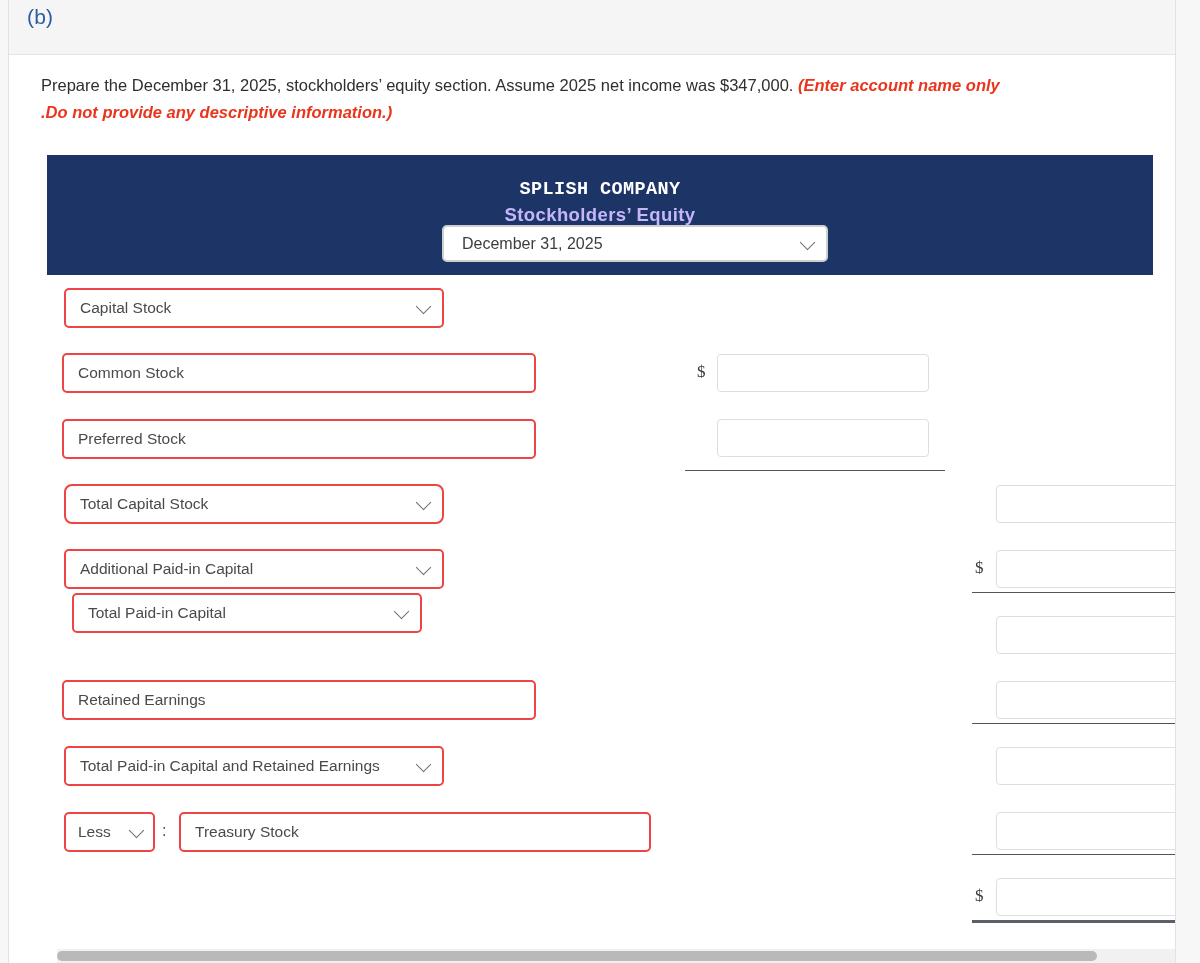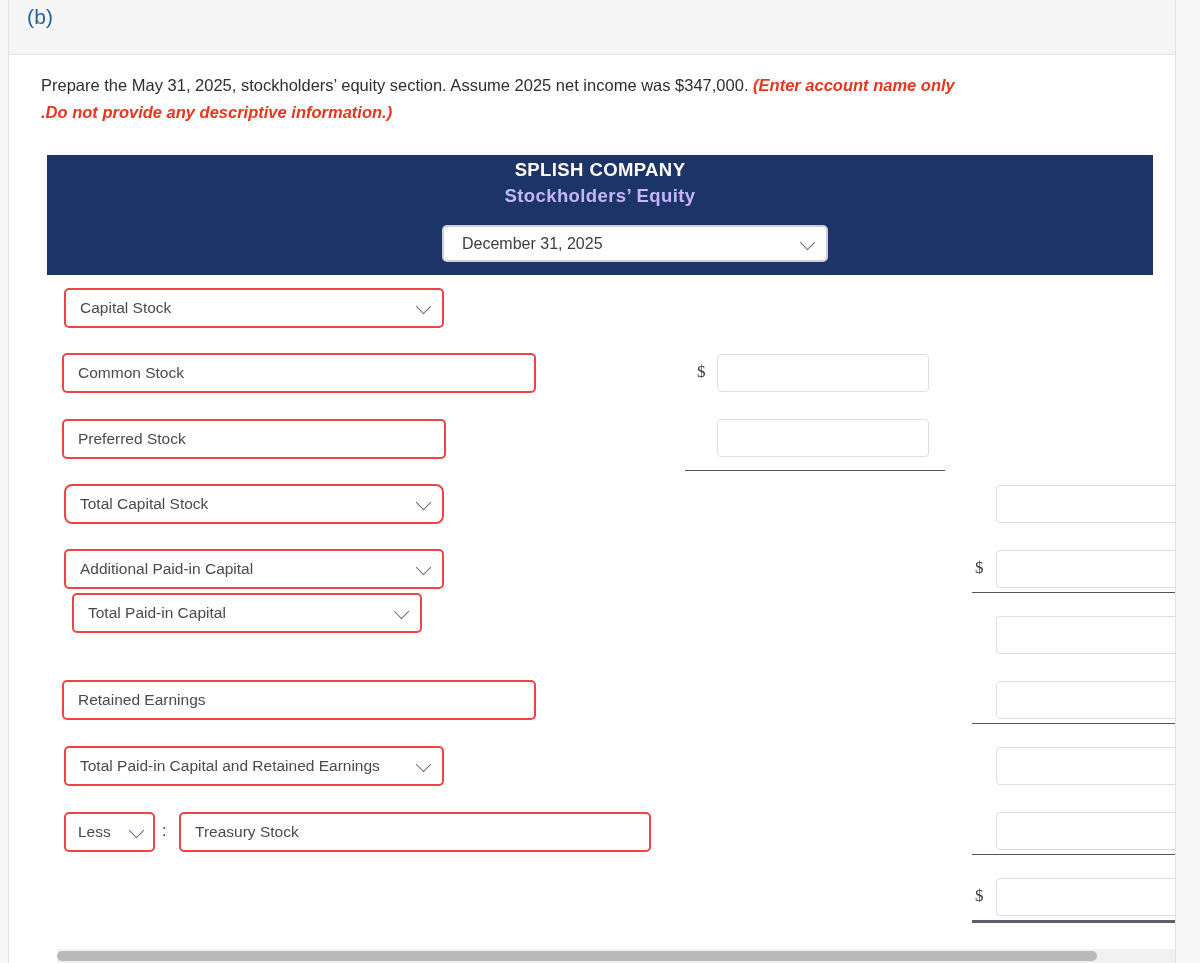--- a/index.html
+++ b/index.html
@@ -65,25 +65,26 @@
   
   .stmt-header {
     position: absolute;
     left: 38px; top: 155px;
     width: 1106px;
     height: 120px;
     background: #1c3466;
     text-align: center;
   }
   .stmt-title {
-    margin-top: 4px;
+    margin-top: 24px;
     font-size: 18.5px;
     font-weight: bold;
     color: #ffffff;
     letter-spacing: .4px;
+    font-family: Liberation Mono, monospace;
   }
   .stmt-subtitle {
     margin-top: 4px;
     font-size: 18.5px;
     font-weight: bold;
     color: #c4b5fd;
     letter-spacing: .4px;
   }
 
   
@@ -181,21 +182,21 @@
 <body>
 
 <div class="page">
   <div class="frame">
 
     <div class="part-strip">
       <div class="part-label">(b)</div>
     </div>
 
     <div class="instructions">
-      <span>Prepare the May 31, 2025, stockholders’ equity section. Assume 2025 net income was $347,000. </span><span class="hint">(Enter account name only</span><br>
+      <span>Prepare the December 31, 2025, stockholders’ equity section. Assume 2025 net income was $347,000. </span><span class="hint">(Enter account name only</span><br>
       <span class="hint">.Do not provide any descriptive information.)</span>
     </div>
 
     <div class="stmt-header">
       <div class="stmt-title">SPLISH COMPANY</div>
       <div class="stmt-subtitle">Stockholders’ Equity</div>
     </div>
     <div class="ctl date-select">
       <span class="txt">December 31, 2025</span>
       <span class="chev"></span>
@@ -205,21 +206,21 @@
       <span class="txt">Capital Stock</span>
       <span class="chev"></span>
     </div>
 
     <div class="ctl lbl-input" style="left:53px; top:353px; width:474px;">
       <span class="txt">Common Stock</span>
     </div>
     <div class="dollar" style="left:688px; top:362px;">$</div>
     <div class="amt" style="left:708px; top:354px; width:212px;"></div>
 
-    <div class="ctl lbl-input" style="left:53px; top:419px; width:384px;">
+    <div class="ctl lbl-input" style="left:53px; top:419px; width:474px;">
       <span class="txt">Preferred Stock</span>
     </div>
     <div class="amt" style="left:708px; top:419px; width:212px;"></div>
     <div class="rule" style="left:676px; top:470px; width:260px;"></div>
 
     <div class="ctl lbl-select" style="left:55px; top:484px; width:380px;border-radius:8px;">
       <span class="txt">Total Capital Stock</span>
       <span class="chev"></span>
     </div>
     <div class="amt" style="left:987px; top:485px; width:212px;"></div>

